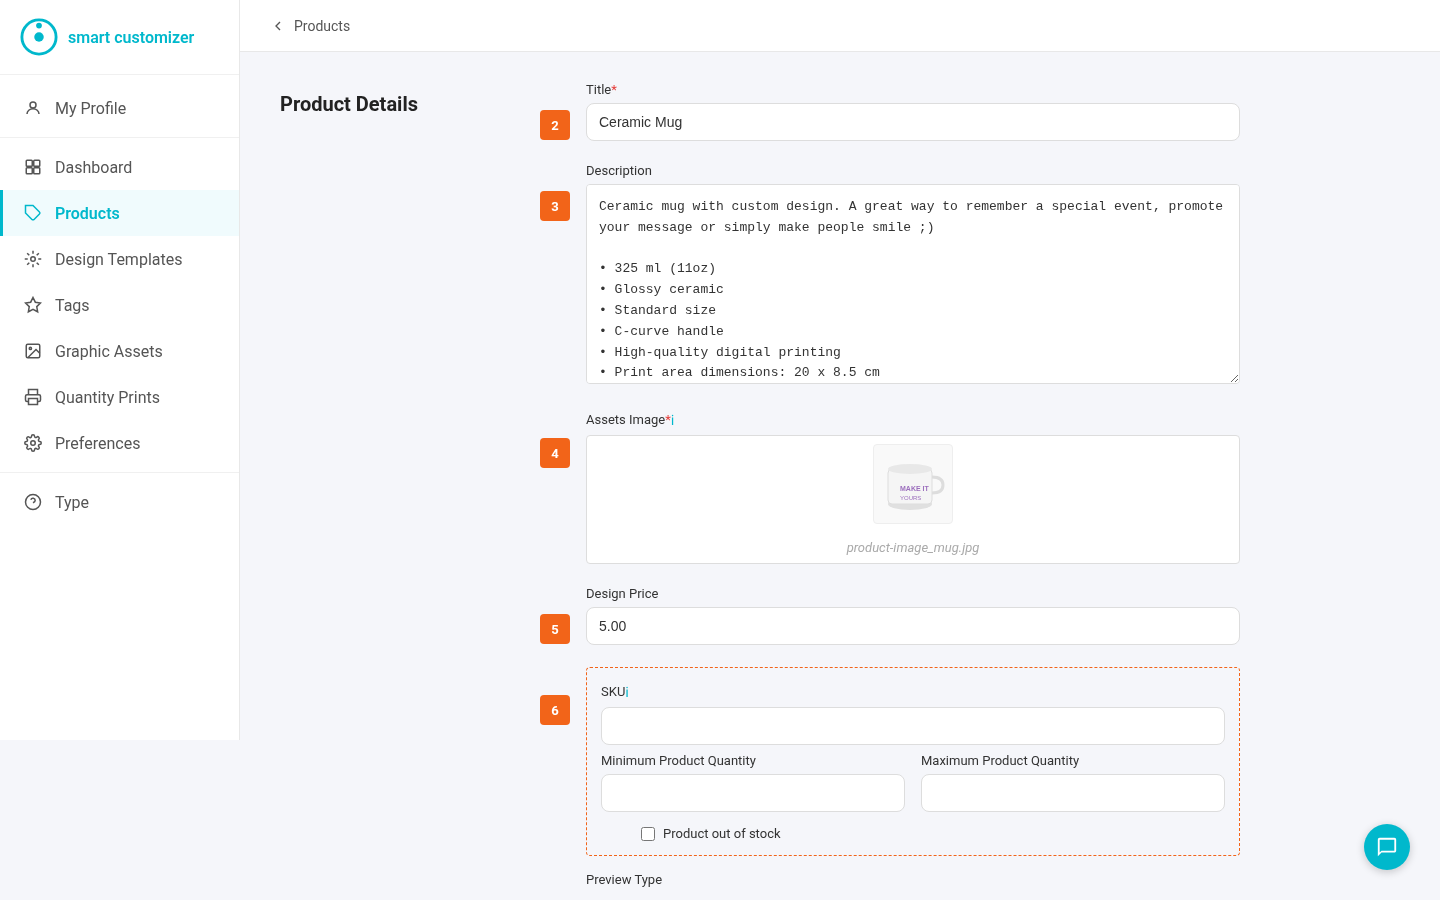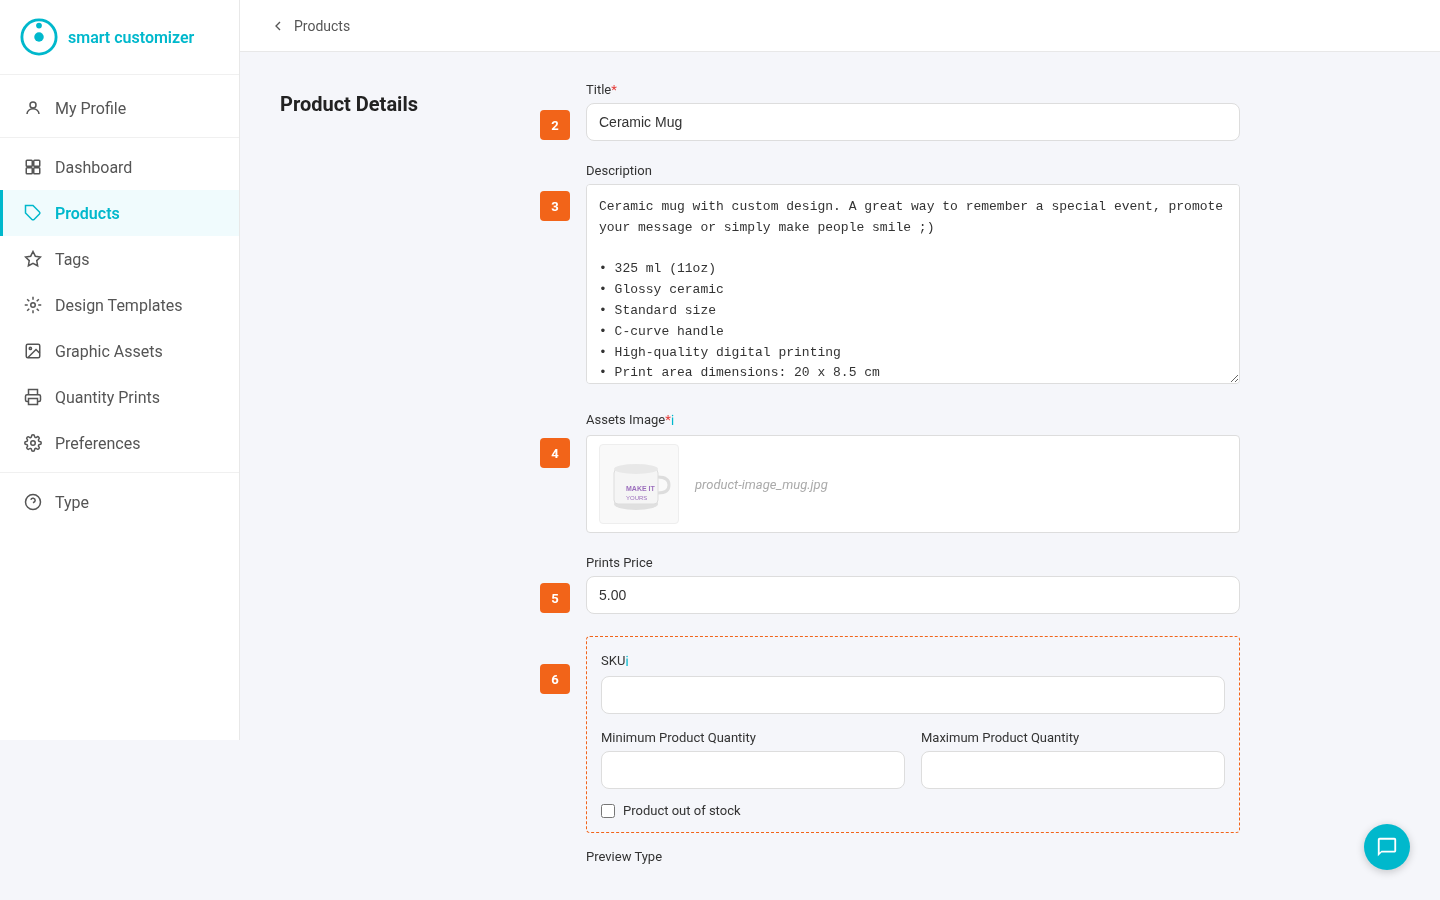--- a/index.html
+++ b/index.html
@@ -184,20 +184,21 @@
 
     
     .image-upload-row {
       display: flex;
       align-items: center;
       gap: 16px;
       border: 1px solid #ddd;
       border-radius: 4px;
       padding: 8px 12px;
       background: #fff;
+      flex-direction: column;
     }
     .image-preview-box {
       width: 80px;
       height: 80px;
       border: 1px solid #eee;
       border-radius: 4px;
       display: flex;
       align-items: center;
       justify-content: center;
       overflow: hidden;
@@ -215,30 +216,31 @@
 
     
     .sku-section {
       border: 1.5px dashed #f26419;
       border-radius: 4px;
       padding: 14px;
     }
     .sku-fields-row {
       display: flex;
       gap: 16px;
-      margin-top: 16px;
+      margin-top: 8px;
     }
     .sku-field {
       flex: 1;
     }
     .checkbox-row {
       display: flex;
       align-items: center;
       gap: 8px;
       margin-top: 14px;
+      margin-left: 40px;
     }
     .checkbox-row input[type="checkbox"] {
       width: 14px;
       height: 14px;
     }
     .checkbox-label {
       font-size: 13px;
       color: #333;
     }
     .preview-type-section {
@@ -310,34 +312,34 @@
             <path d="M20.59 13.41l-7.17 7.17a2 2 0 01-2.83 0L2 12V2h10l8.59 8.59a2 2 0 010 2.82z"></path>
             <line x1="7" y1="7" x2="7.01" y2="7"></line>
           </svg>
       </span>
       <span>Products</span>
     </div>
 
     <div class="nav-item">
       <span class="nav-icon">
         <svg viewBox="0 0 24 24" fill="none" stroke="currentColor" stroke-width="2">
-            <polygon points="12 2 15.09 8.26 22 9.27 17 14.14 18.18 21.02 12 17.77 5.82 21.02 7 14.14 2 9.27 8.91 8.26 12 2"></polygon>
-          </svg>
-      </span>
-      <span>Tags</span>
-    </div>
-
-    <div class="nav-item">
-      <span class="nav-icon">
-        <svg viewBox="0 0 24 24" fill="none" stroke="currentColor" stroke-width="2">
             <circle cx="12" cy="12" r="3"></circle>
             <path d="M12 1v4M12 19v4M4.22 4.22l2.83 2.83M16.95 16.95l2.83 2.83M1 12h4M19 12h4M4.22 19.78l2.83-2.83M16.95 7.05l2.83-2.83"></path>
           </svg>
       </span>
       <span>Design Templates</span>
+    </div>
+
+    <div class="nav-item">
+      <span class="nav-icon">
+        <svg viewBox="0 0 24 24" fill="none" stroke="currentColor" stroke-width="2">
+            <polygon points="12 2 15.09 8.26 22 9.27 17 14.14 18.18 21.02 12 17.77 5.82 21.02 7 14.14 2 9.27 8.91 8.26 12 2"></polygon>
+          </svg>
+      </span>
+      <span>Tags</span>
     </div>
 
     <div class="nav-item">
       <span class="nav-icon">
         <svg viewBox="0 0 24 24" fill="none" stroke="currentColor" stroke-width="2">
             <rect x="3" y="3" width="18" height="18" rx="2"></rect>
             <circle cx="8.5" cy="8.5" r="1.5"></circle>
             <polyline points="21 15 16 10 5 21"></polyline>
           </svg>
       </span>
@@ -443,21 +445,21 @@
               </svg>
             </div>
             <span class="image-filename">product-image_mug.jpg</span>
           </div>
         </div>
       </div>
 
       <div class="step-row">
         <div class="step-badge">5</div>
         <div class="step-content">
-          <div class="field-label">Prints Price</div>
+          <div class="field-label">Design Price</div>
           <input class="form-input" type="text" value="5.00" style="">
         </div>
       </div>
 
       <div class="step-row">
         <div class="step-badge">6</div>
         <div class="step-content">
           <div class="sku-section">
             <div class="field-label">
               <span>SKU</span>

